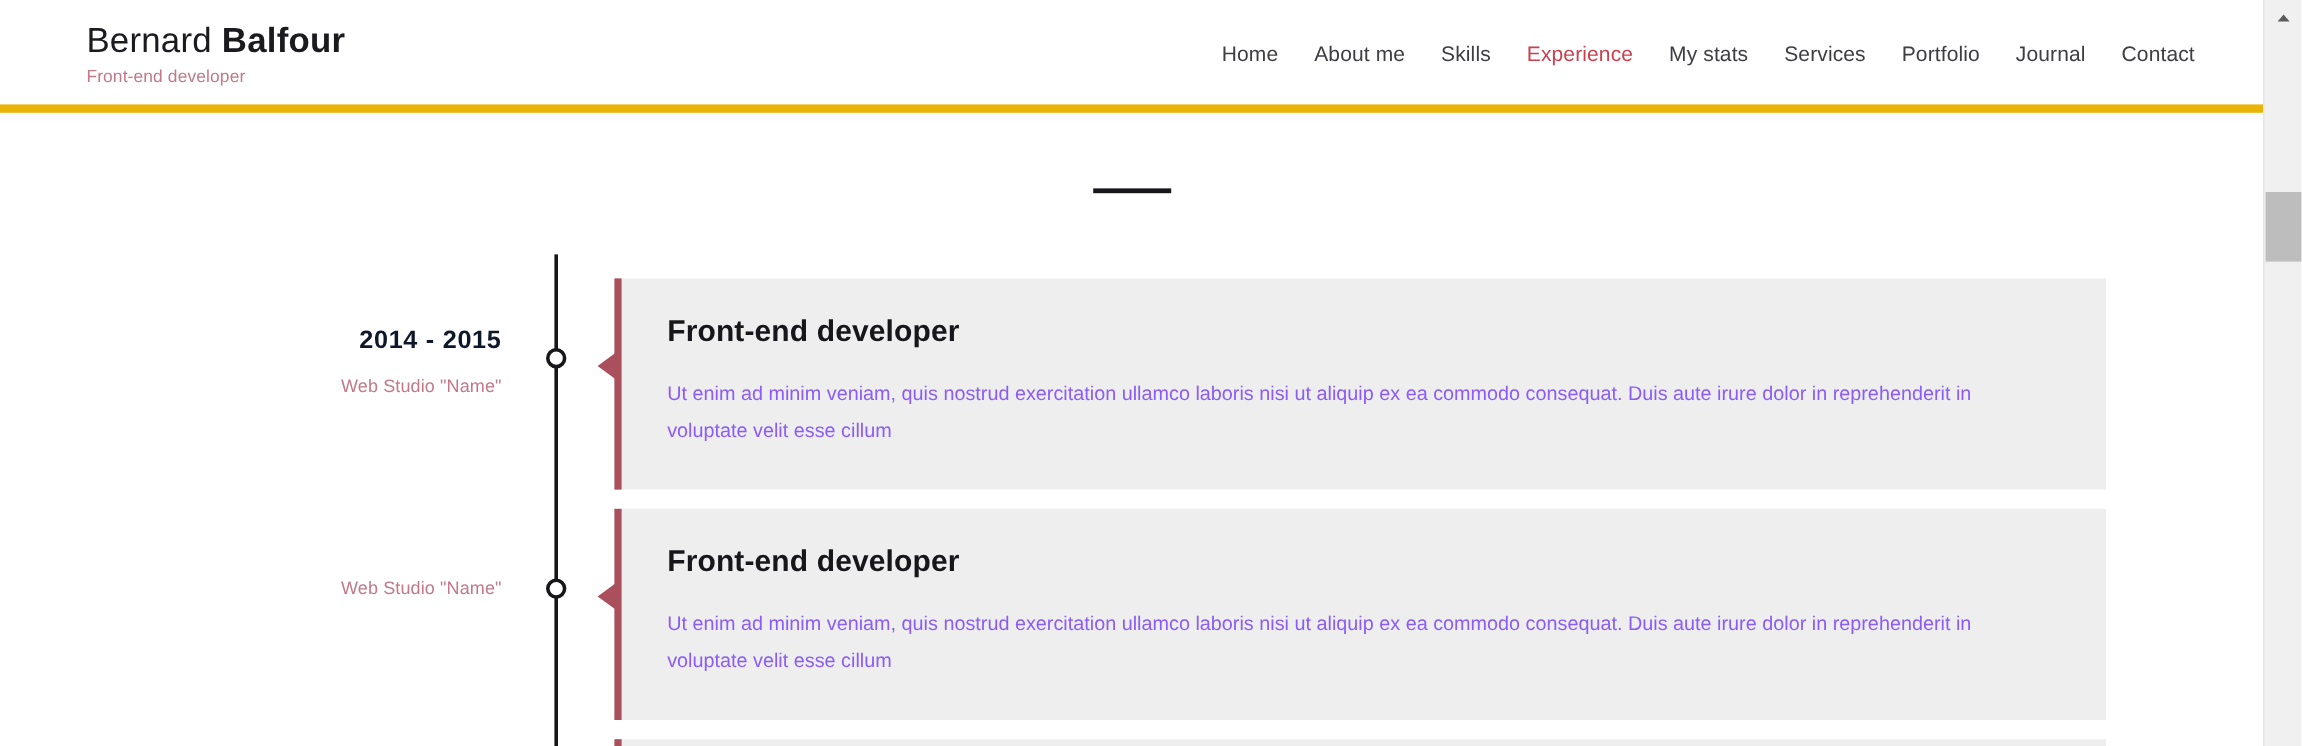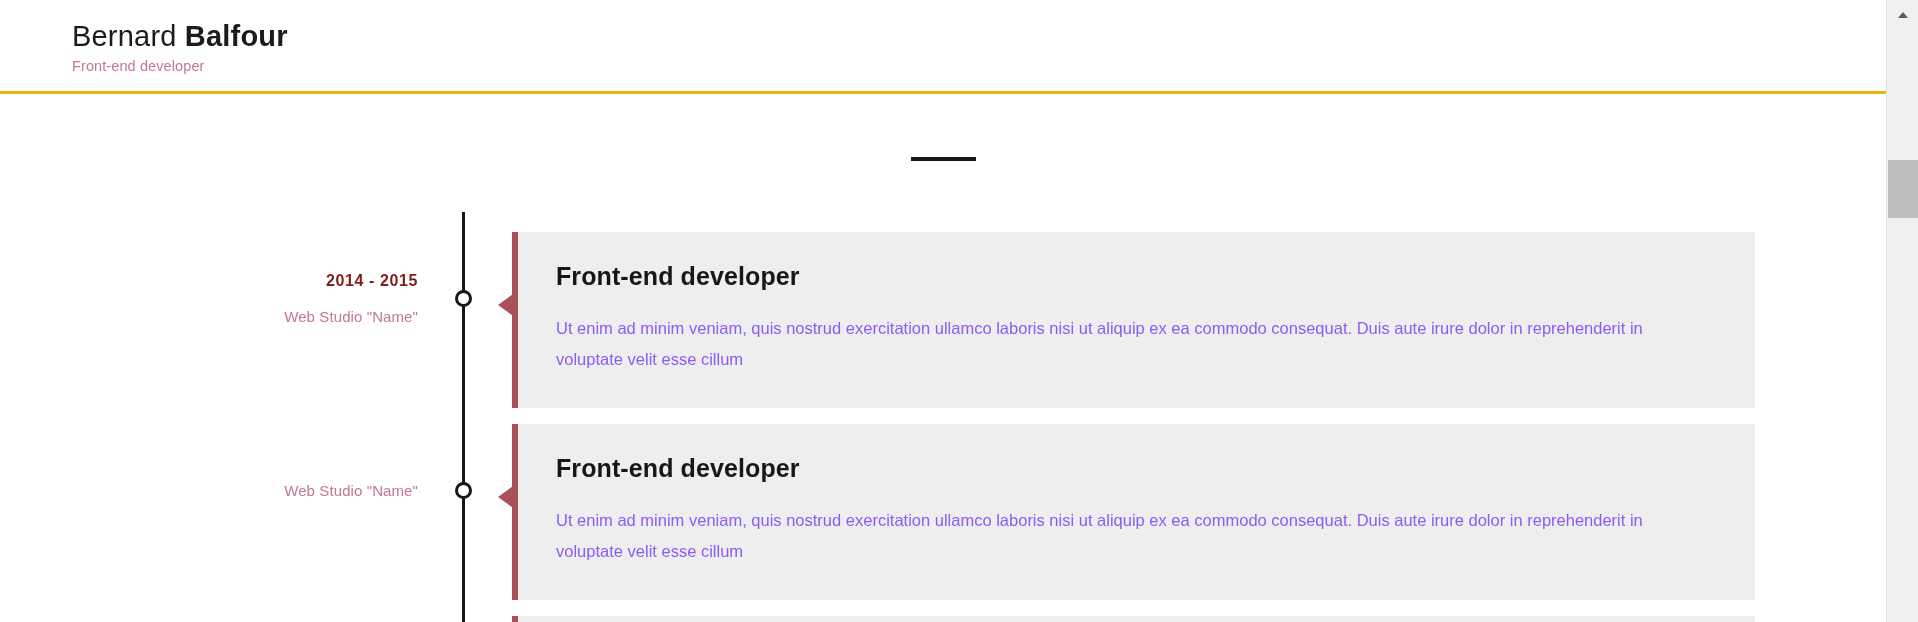--- a/index.html
+++ b/index.html
@@ -27,21 +27,21 @@
     background: #ffffff;
   }
 
   
   .site-header {
     position: absolute;
     top: 0; left: 0;
     width: 1886px;
     height: 94px;
     background: #ffffff;
-    border-bottom: 3px solid #eab308;
+    border-bottom: 7px solid #eab308;
     display: flex;
     align-items: center;
     justify-content: space-between;
     padding: 0 57px 0 72px;
     z-index: 20;
   }
 
   .brand { display: block; line-height: 1; padding-top: 4px; }
 
   .brand-name {
@@ -124,23 +124,23 @@
   .tl-row-2 { top: 192px; }
 
   
   .tl-date-col {
     width: 440px;
     padding-right: 22px;
     text-align: right;
     padding-top: 60px;
   }
   .tl-years {
-    font-size: 16px;
+    font-size: 21px;
     font-weight: 700;
-    color: #7f1d1d;
+    color: #0f172a;
     letter-spacing: .6px;
     white-space: nowrap;
   }
   .tl-company {
     margin-top: 18px;
     font-size: 15px;
     color: #c2798a;
     letter-spacing: .1px;
     white-space: nowrap;
   }
@@ -234,20 +234,31 @@
 
 <div class="viewport">
 
   <header class="site-header">
 
     <a class="brand">
       <span class="brand-name"><span>Bernard </span><b>Balfour</b></span>
       <span class="brand-role">Front-end developer</span>
     </a>
 
+    <nav class="main-nav">
+      <a class="nav-link">Home</a>
+      <a class="nav-link">About me</a>
+      <a class="nav-link">Skills</a>
+      <a class="nav-link is-active">Experience</a>
+      <a class="nav-link">My stats</a>
+      <a class="nav-link">Services</a>
+      <a class="nav-link">Portfolio</a>
+      <a class="nav-link">Journal</a>
+      <a class="nav-link">Contact</a>
+    </nav>
 
   </header>
 
   <div class="section-divider-wrap">
     <div class="section-divider"></div>
   </div>
 
   <section class="timeline">
 
     <div class="timeline-axis"></div>

